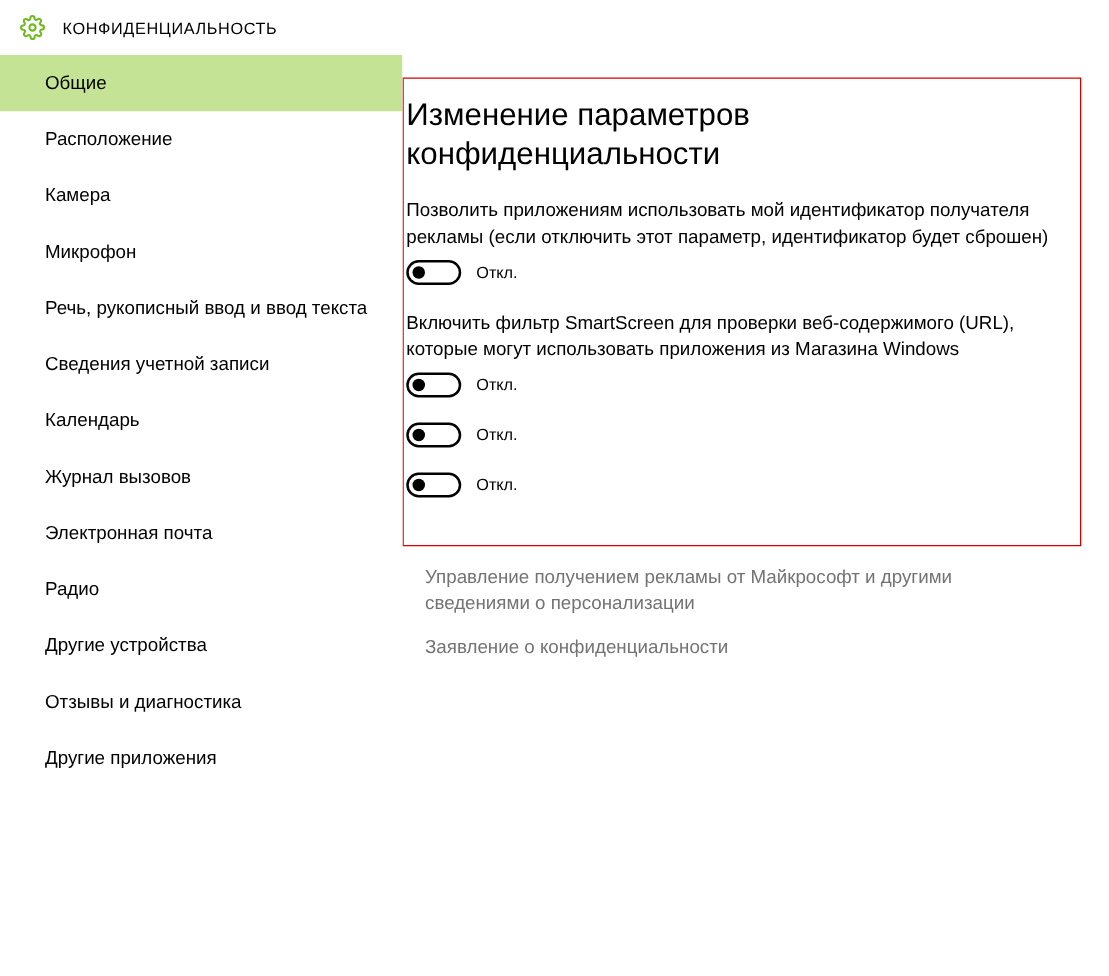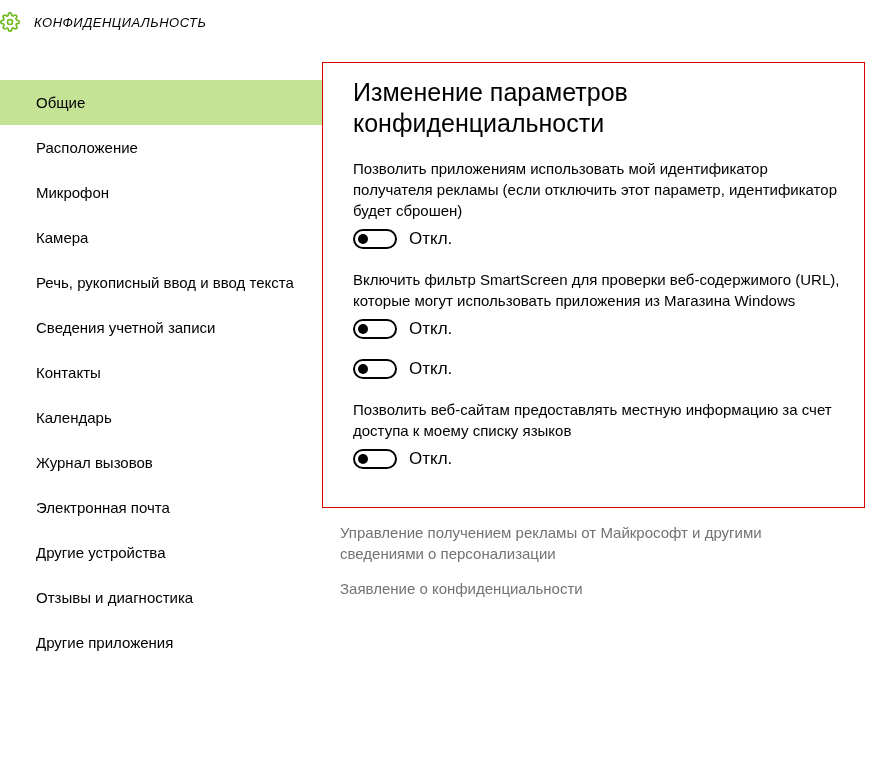--- a/index.html
+++ b/index.html
@@ -8,63 +8,61 @@
   font-size: 15px;
   color: #000;
   background: #fff;
   width: 887px;
   height: 781px;
   overflow: hidden;
 }
 .header {
   display: flex;
   align-items: center;
-  padding: 12px 0;
+  padding: 12px 16px;
   gap: 14px;
-  font-style: italic;
 }
 .gear-icon {
   width: 20px;
   height: 20px;
   color: #6fbb1f;
 }
 .header-title {
   font-size: 13px;
   letter-spacing: 0.5px;
   font-weight: 400;
   color: #000;
 }
 .layout {
   display: flex;
   height: calc(100% - 48px);
 }
 .sidebar {
   width: 322px;
   background: #fff;
   overflow-y: auto;
-  margin-top: 36px;
 }
 .sidebar-item {
   padding: 14px 36px;
   font-size: 15px;
   color: #000;
   cursor: pointer;
   white-space: nowrap;
 }
 .sidebar-item.active {
   background: #c4e394;
 }
 .main {
   flex: 1;
   padding: 18px 18px 18px 0;
   overflow-y: auto;
 }
 .highlight-box {
   border: 1px solid #d90000;
-  padding: 14px 18px 18px 30px;
+  padding: 14px 18px 18px 2px;
   margin-right: 4px;
 }
 .main-title {
   font-size: 25px;
   font-weight: 400;
   line-height: 1.25;
   margin-bottom: 18px;
   color: #000;
 }
 .setting-block {
@@ -94,21 +92,21 @@
 .toggle-knob {
   width: 10px;
   height: 10px;
   background: #000;
   border-radius: 50%;
   position: absolute;
   top: 3px;
   left: 3px;
 }
 .toggle-label {
-  font-size: 17px;
+  font-size: 13px;
   color: #000;
 }
 .link {
   display: block;
   color: #737373;
   font-size: 15px;
   margin: 14px 0 0 18px;
   text-decoration: none;
   cursor: pointer;
   line-height: 1.4;
@@ -125,28 +123,28 @@
       <path d="M19.4 15a1.65 1.65 0 0 0 .33 1.82l.06.06a2 2 0 1 1-2.83 2.83l-.06-.06a1.65 1.65 0 0 0-1.82-.33 1.65 1.65 0 0 0-1 1.51V21a2 2 0 0 1-4 0v-.09a1.65 1.65 0 0 0-1-1.51 1.65 1.65 0 0 0-1.82.33l-.06.06a2 2 0 1 1-2.83-2.83l.06-.06a1.65 1.65 0 0 0 .33-1.82 1.65 1.65 0 0 0-1.51-1H3a2 2 0 0 1 0-4h.09a1.65 1.65 0 0 0 1.51-1 1.65 1.65 0 0 0-.33-1.82l-.06-.06a2 2 0 1 1 2.83-2.83l.06.06a1.65 1.65 0 0 0 1.82.33h0a1.65 1.65 0 0 0 1-1.51V3a2 2 0 0 1 4 0v.09a1.65 1.65 0 0 0 1 1.51 1.65 1.65 0 0 0 1.82-.33l.06-.06a2 2 0 1 1 2.83 2.83l-.06.06a1.65 1.65 0 0 0-.33 1.82v0a1.65 1.65 0 0 0 1.51 1H21a2 2 0 0 1 0 4h-.09a1.65 1.65 0 0 0-1.51 1z"></path>
     </svg>
   </span>
   <span class="header-title">КОНФИДЕНЦИАЛЬНОСТЬ</span>
 </div>
 
 <div class="layout">
   <div class="sidebar" id="sidebar">
       <div class="sidebar-item active"><span>Общие</span></div>
       <div class="sidebar-item"><span>Расположение</span></div>
+      <div class="sidebar-item"><span>Камера</span></div>
       <div class="sidebar-item"><span>Микрофон</span></div>
-      <div class="sidebar-item"><span>Камера</span></div>
       <div class="sidebar-item"><span>Речь, рукописный ввод и ввод текста</span></div>
       <div class="sidebar-item"><span>Сведения учетной записи</span></div>
-      <div class="sidebar-item"><span>Контакты</span></div>
       <div class="sidebar-item"><span>Календарь</span></div>
       <div class="sidebar-item"><span>Журнал вызовов</span></div>
       <div class="sidebar-item"><span>Электронная почта</span></div>
+      <div class="sidebar-item"><span>Радио</span></div>
       <div class="sidebar-item"><span>Другие устройства</span></div>
       <div class="sidebar-item"><span>Отзывы и диагностика</span></div>
       <div class="sidebar-item"><span>Другие приложения</span></div>
     </div>
 
   <div class="main">
     <div class="highlight-box">
       <h1 class="main-title">Изменение параметров конфиденциальности</h1>
       <div id="settings">
           <div class="setting-block">
@@ -169,21 +167,20 @@
           </div>
           <div class="setting-block">
             <div class="toggle-row">
               <div class="toggle">
                 <div class="toggle-knob"></div>
               </div>
               <span class="toggle-label">Откл.</span>
             </div>
           </div>
           <div class="setting-block">
-            <div class="setting-desc">Позволить веб-сайтам предоставлять местную информацию за счет доступа к моему списку языков</div>
             <div class="toggle-row">
               <div class="toggle">
                 <div class="toggle-knob"></div>
               </div>
               <span class="toggle-label">Откл.</span>
             </div>
           </div>
         </div>
     </div>
     <div id="links">

